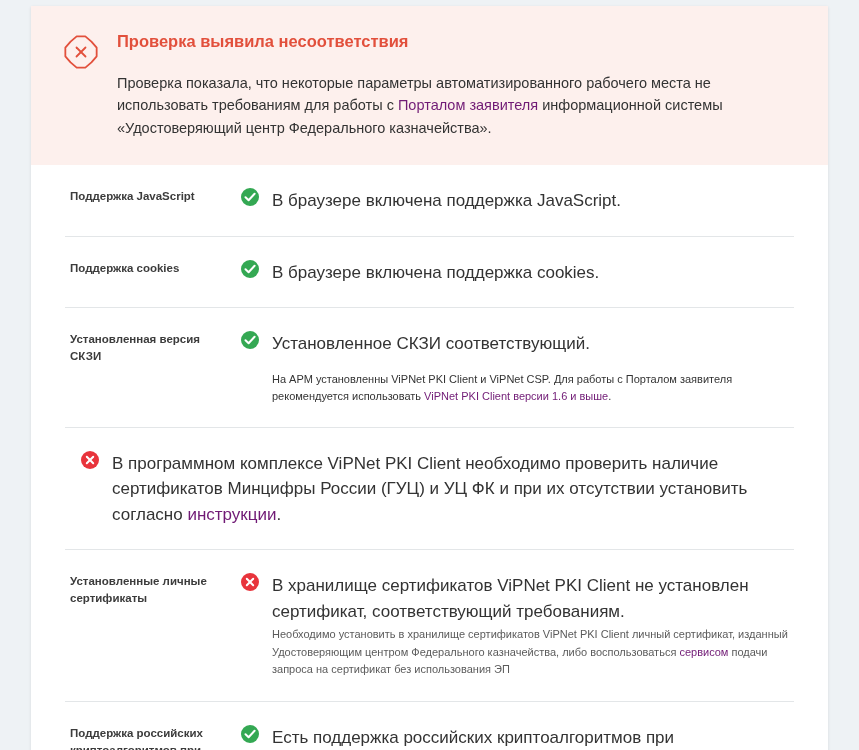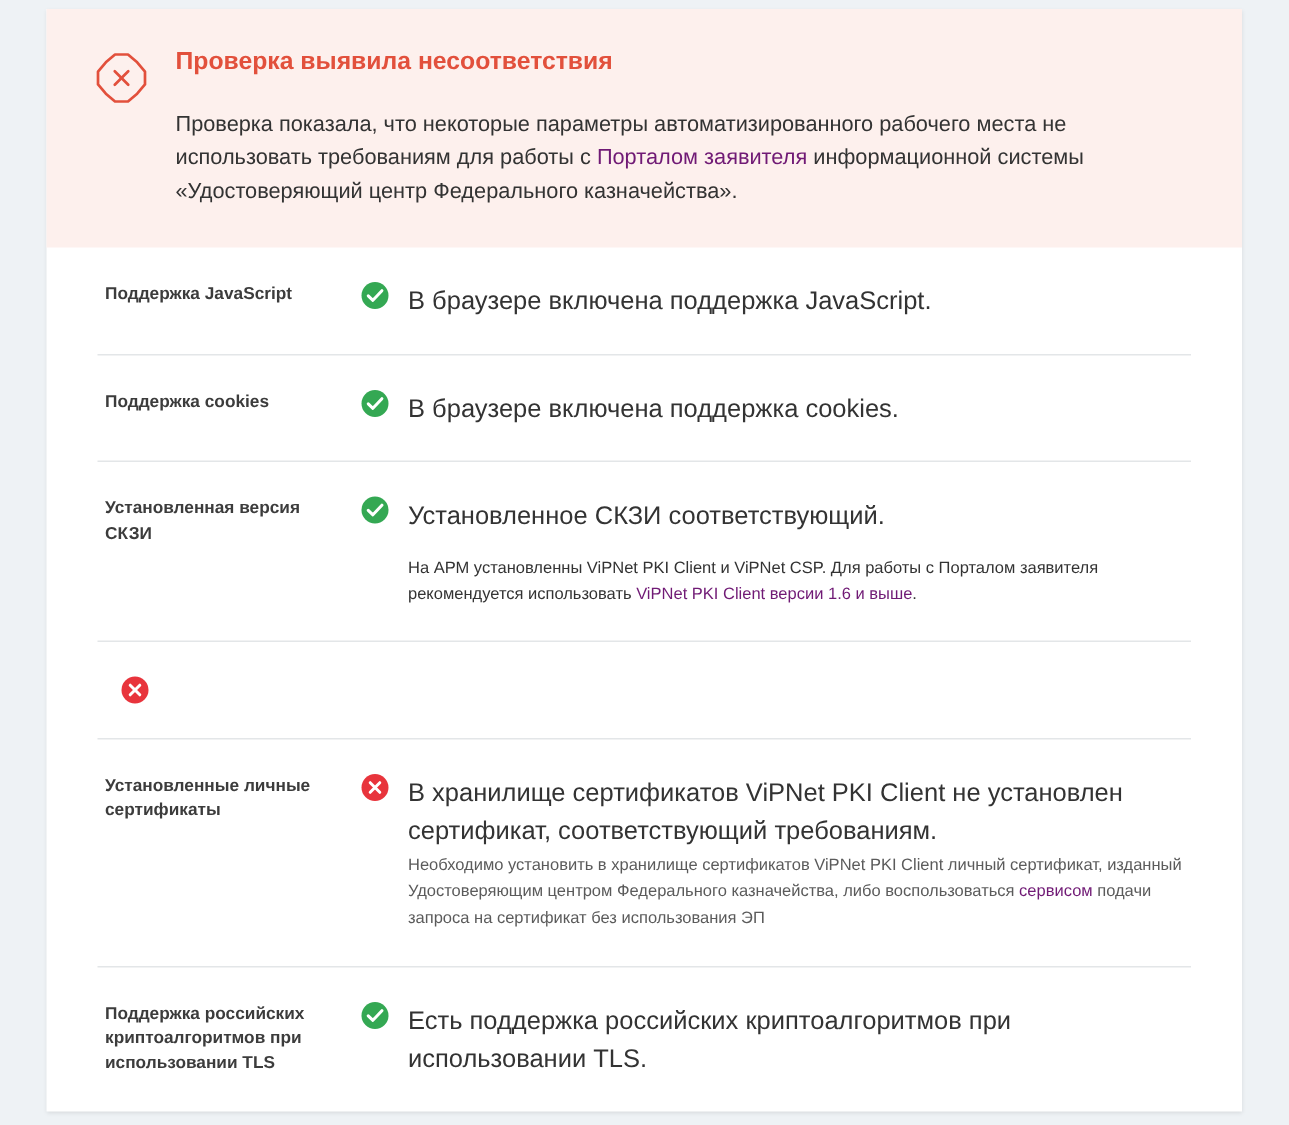--- a/index.html
+++ b/index.html
@@ -175,20 +175,23 @@
     </div>
 
     <div class="check-row">
       <div class="check-status-icon">
         <svg viewBox="0 0 20 20" width="20" height="20" xmlns="http://www.w3.org/2000/svg">
           <circle cx="10" cy="10" r="9" fill="#e8343c"></circle>
           <line x1="6.8" y1="6.8" x2="13.2" y2="13.2" stroke="#ffffff" stroke-width="2" stroke-linecap="round"></line>
           <line x1="13.2" y1="6.8" x2="6.8" y2="13.2" stroke="#ffffff" stroke-width="2" stroke-linecap="round"></line>
         </svg>
       </div>
+      <div class="check-content">
+        <p class="check-main"><span>В программном комплексе ViPNet PKI Client необходимо проверить наличие сертификатов Минцифры России (ГУЦ) и УЦ ФК и при их отсутствии установить согласно </span><a class="link">инструкции</a><span>.</span></p>
+      </div>
     </div>
 
     <div class="check-row">
       <div class="check-label">Установленные личные сертификаты</div>
       <div class="check-status-icon">
         <svg viewBox="0 0 20 20" width="20" height="20" xmlns="http://www.w3.org/2000/svg">
           <circle cx="10" cy="10" r="9" fill="#e8343c"></circle>
           <line x1="6.8" y1="6.8" x2="13.2" y2="13.2" stroke="#ffffff" stroke-width="2" stroke-linecap="round"></line>
           <line x1="13.2" y1="6.8" x2="6.8" y2="13.2" stroke="#ffffff" stroke-width="2" stroke-linecap="round"></line>
         </svg>

